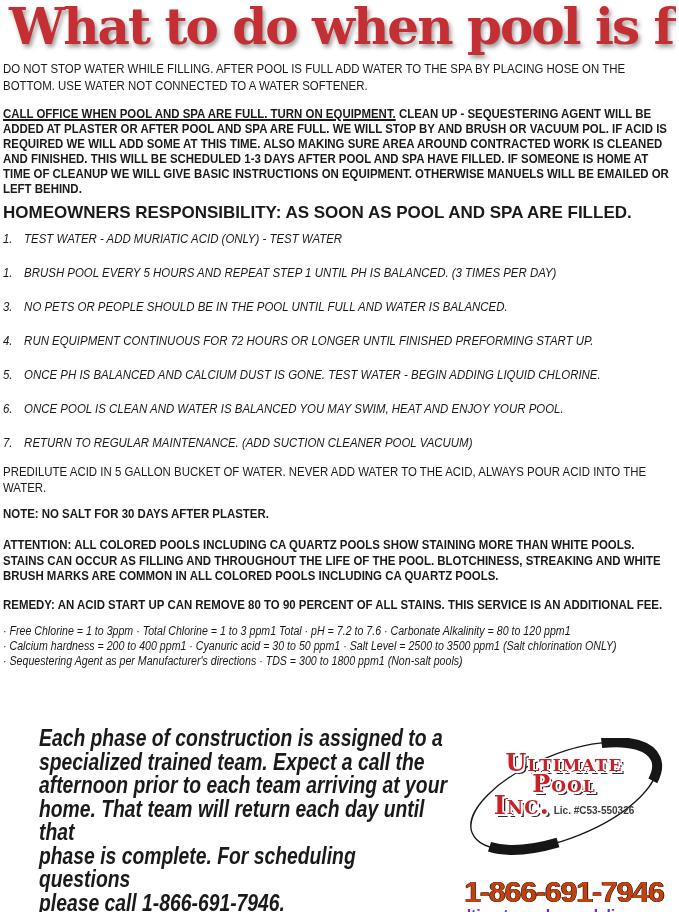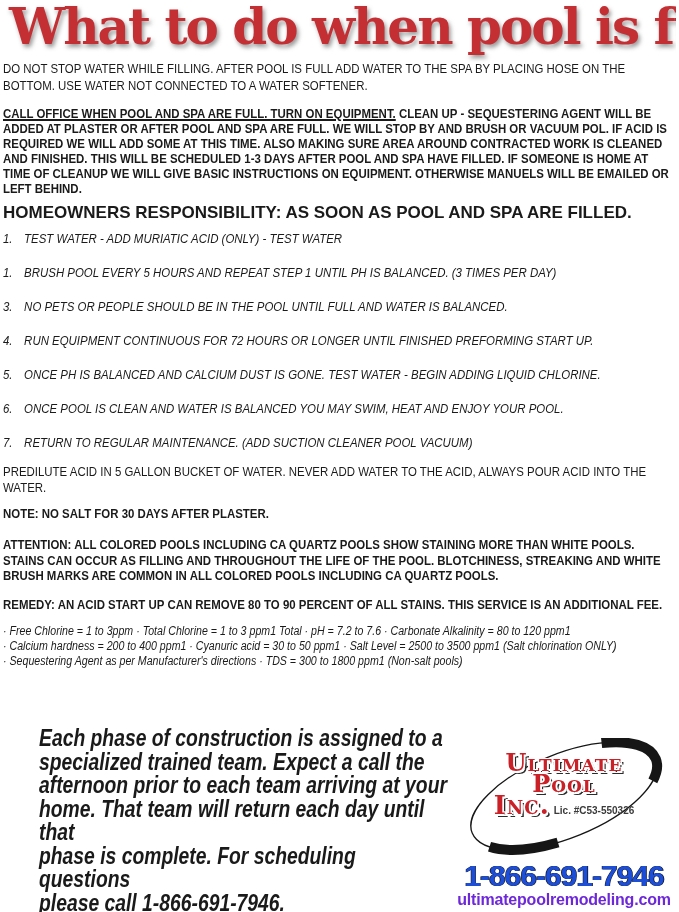--- a/index.html
+++ b/index.html
@@ -76,23 +76,23 @@
   .l1,.l2{font-size:24px;line-height:21px;}
   .l3,.l4{font-size:26px;line-height:23px;}
   .inc-row{display:flex;justify-content:center;align-items:baseline;position:relative;line-height:23px;text-align:right;}
   .license{
     font-family:"Liberation Sans",sans-serif;
     font-weight:bold;font-size:10px;color:#3a3a3a;
     margin-left:4px;letter-spacing:0;text-shadow:none;font-variant:normal;
   }
   .phone{
     font-weight:bold;font-size:30px;line-height:28px;
-    letter-spacing:-1px;color:#1d4ed8;
+    letter-spacing:-1px;color:#c2410c;
     text-shadow:.6px 0 0 #111,-.6px 0 0 #111;
-    margin-top:2px;
+    margin-top:18px;
   }
   .website{font-weight:bold;font-size:16px;line-height:16px;letter-spacing:-.2px;color:#6d28d9;margin-top:2px;}
 </style>
 </head>
 <body>
 
 <div class="page">
   <div class="flow">
 
     <div class="title">What to do when pool is full</div>

